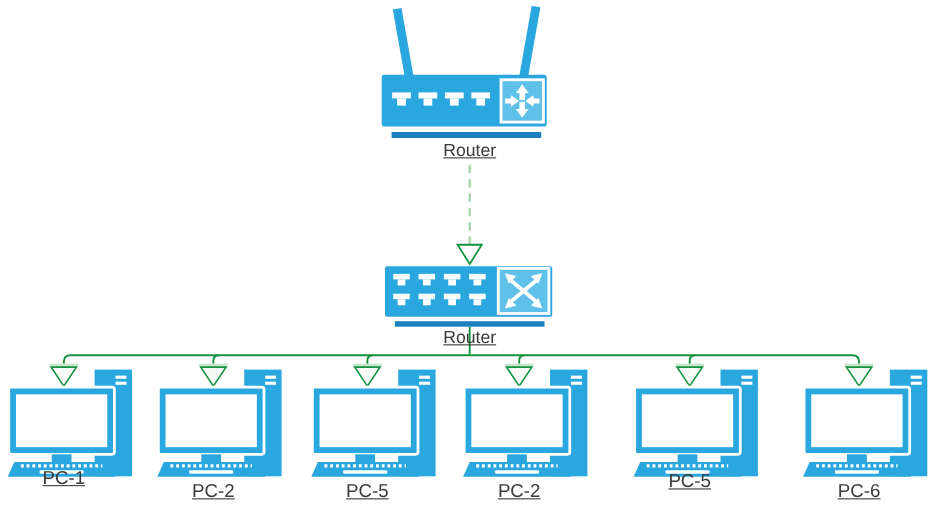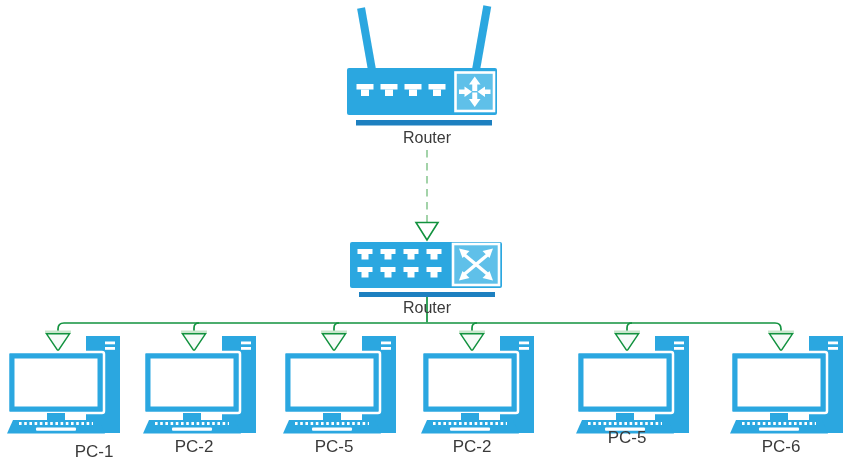--- a/index.html
+++ b/index.html
@@ -5,21 +5,21 @@
   html,body{margin:0;padding:0;background:#fff;}
   .canvas{
     position:relative;width:854px;height:466px;background:#fff;overflow:hidden;
     font-family:"Liberation Sans",sans-serif;
   }
   .abs{position:absolute;}
   svg{display:block;overflow:visible;}
   .node-label{
     position:absolute;transform:translateX(-50%);
     font-size:16px;color:var(--label-color,#3a3a3a);
-    white-space:nowrap;z-index:3;line-height:1.15;
+    white-space:nowrap;z-index:3;line-height:1.15;text-decoration:underline;
   }
   .pc-label{font-size:17px;}
   .fill-blue{fill:var(--device-blue,#2ba7e0);}
   .fill-lblue{fill:var(--device-blue-light,#5fc0e9);}
   .fill-white{fill:#ffffff;}
   .fill-bar{fill:var(--underline-blue,#1d80c0);}
   .connectors{position:absolute;left:0;top:0;z-index:1;pointer-events:none;}
   .node{z-index:2;}
 </style>
 </head>
@@ -147,21 +147,21 @@
       <rect x="21" y="52" width="136" height="5" class="fill-bar"></rect>
     </svg>
   </div>
   <div class="node-label" style="left:427px;top:299px;">Router</div>
 
   <div class="abs node" style="left:6px;top:334px;">
     <svg width="116" height="100" viewBox="0 0 116 100">
         <use href="#pc-icon"></use>
       </svg>
   </div>
-  <div class="node-label pc-label" style="left:58px;top:442px;margin-left:36px;">PC-1</div>
+  <div class="node-label pc-label" style="left:58px;top:425px;">PC-1</div>
 
   <div class="abs node" style="left:142px;top:334px;">
     <svg width="116" height="100" viewBox="0 0 116 100">
         <use href="#pc-icon"></use>
       </svg>
   </div>
   <div class="node-label pc-label" style="left:194px;top:437px;">PC-2</div>
 
   <div class="abs node" style="left:282px;top:334px;">
     <svg width="116" height="100" viewBox="0 0 116 100">

